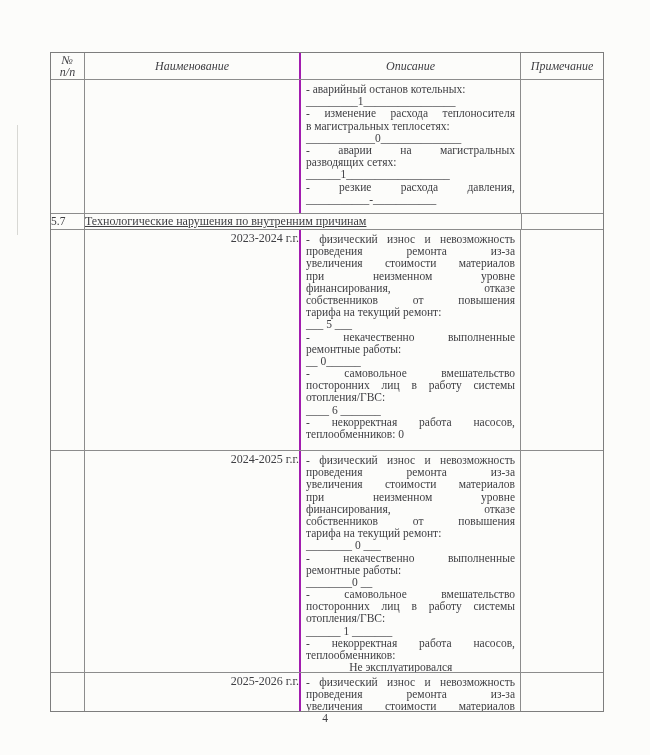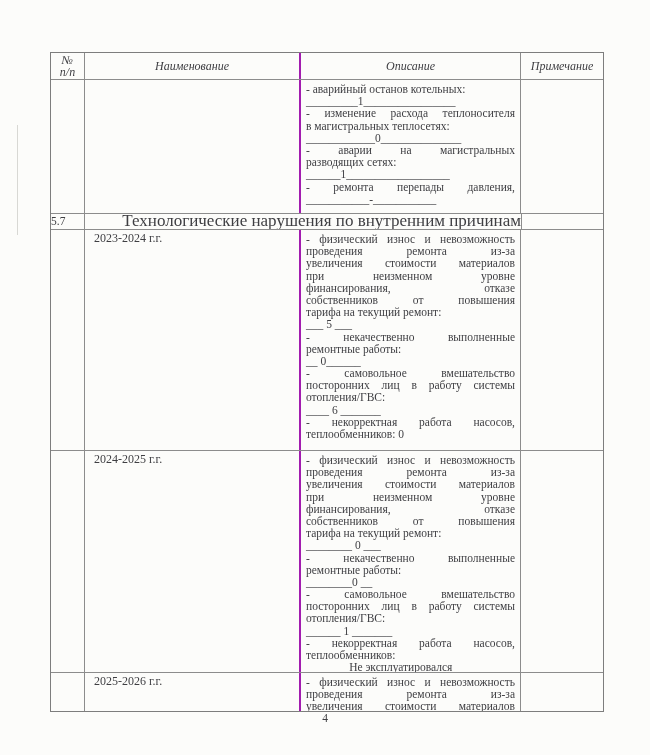--- a/index.html
+++ b/index.html
@@ -7,38 +7,38 @@
     position:relative;width:650px;height:755px;background:#fcfcfa;
     font-family:"Liberation Serif","DejaVu Serif",serif;color:#3e3e42;
     overflow:hidden;box-shadow:0 0 4px rgba(0,0,0,.15);
   }
   .scan-edge{position:absolute;left:17px;top:125px;width:1px;height:110px;background:#d8d8d4;}
   .doc-table{position:absolute;left:50px;top:52px;width:552px;border:1px solid #7d7d7d;box-sizing:content-box;}
   .row{display:flex;border-top:1px solid #8c8c8c;}
   .row:first-child{border-top:none;}
   .cell{box-sizing:border-box;overflow:hidden;flex:none;}
   .c1{width:33px;}
-  .c2{width:215px;border-left:1px solid #8c8c8c;}
+  .c2{width:215px;border-left:1px solid #8c8c8c;text-align:right;}
   .c3{width:221px;border-left:2px solid #a21caf;}
   .c4{flex:1;border-left:1px solid #8c8c8c;}
   .m23{width:437px;border-left:1px solid #8c8c8c;}
   .h-header{height:26px;}
   .h-a{height:133px;}
   .h-sec{height:15px;}
   .h-b{height:220px;}
   .h-c{height:221px;}
   .h-d{height:38px;}
   .hdr{font-style:italic;font-size:12px;line-height:12.5px;text-align:center;
        display:flex;flex-direction:column;justify-content:center;}
   .desc{padding:3px 5px 0 5px;}
   .ln{font-size:11.5px;line-height:12.2px;height:12.2px;white-space:nowrap;}
   .ln.j{text-align:justify;text-align-last:justify;white-space:normal;}
   .yr{font-size:12px;line-height:13px;padding:2px 0 0 9px;}
   .secnum{font-size:11.5px;line-height:14px;text-align:left;}
-  .sectitle{font-size:17px;line-height:14px;text-align:right;}
+  .sectitle{font-size:12px;line-height:14px;text-align:left;text-decoration:underline;}
   .pagenum{position:absolute;top:712px;left:0;width:650px;text-align:center;
            font-size:11.5px;color:#3e3e42;}
 </style>
 </head>
 <body>
 
 <div class="page">
   <div class="scan-edge"></div>
 
   <div class="doc-table">
@@ -64,21 +64,21 @@
       <div class="cell c2"></div>
       <div class="cell c3 desc">
           <div class="ln">- аварийный останов котельных:</div>
           <div class="ln">_________1________________</div>
           <div class="ln j">- изменение расхода теплоносителя</div>
           <div class="ln">в магистральных теплосетях:</div>
           <div class="ln">____________0______________</div>
           <div class="ln j">- аварии на магистральных</div>
           <div class="ln">разводящих сетях:</div>
           <div class="ln">______1__________________</div>
-          <div class="ln j">- ремонта перепады давления,</div>
+          <div class="ln j">- резкие расхода давления,</div>
           <div class="ln">___________-___________</div>
         </div>
       <div class="cell c4"></div>
     </div>
 
     <div class="row h-sec">
       <div class="cell c1 secnum">5.7</div>
       <div class="cell m23 sectitle">Технологические нарушения по внутренним причинам</div>
       <div class="cell c4"></div>
     </div>

